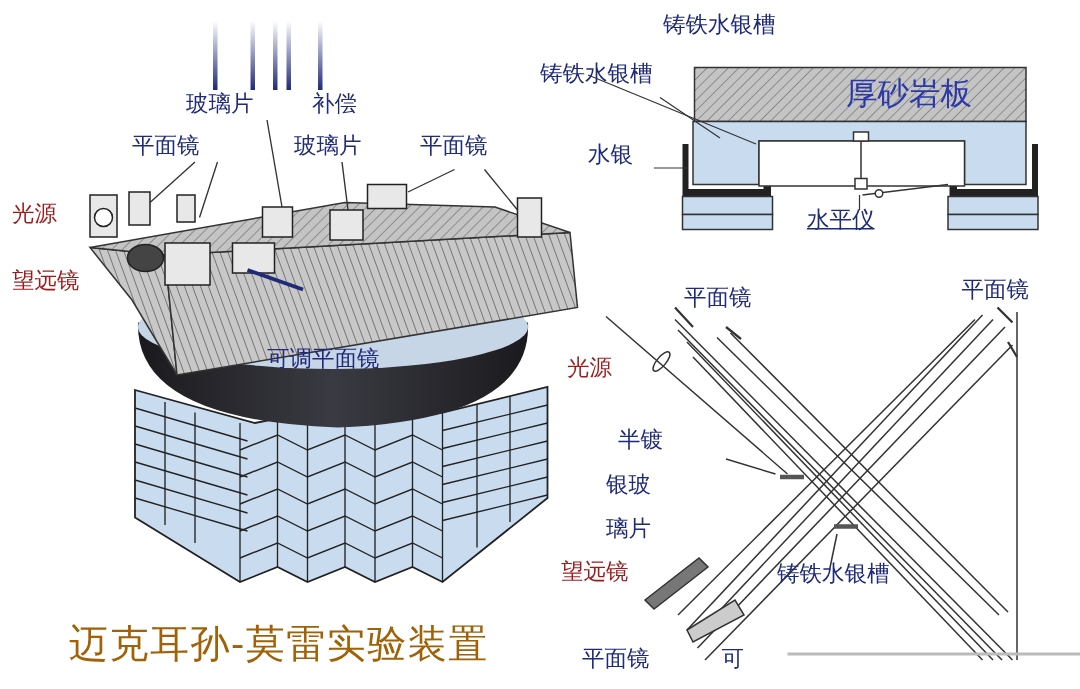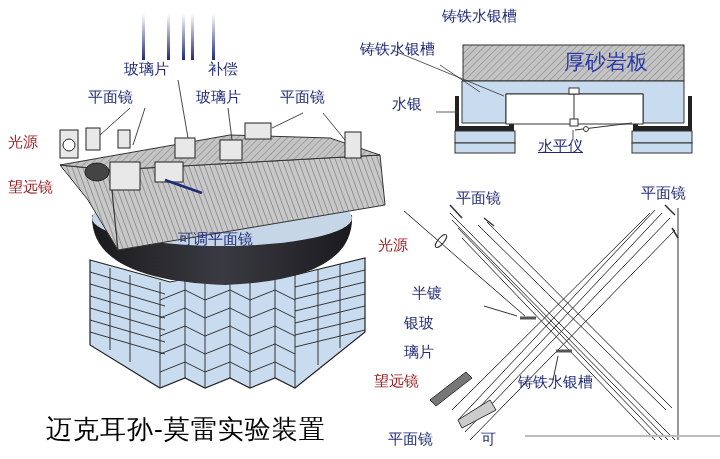--- a/index.html
+++ b/index.html
@@ -1,19 +1,19 @@
 <!DOCTYPE html>
 <html><head>
 <meta charset="utf-8">
 <style>
   html, body { margin:0; padding:0; background:#ffffff; }
   body { width:720px; height:459px; position:relative; overflow:hidden; font-family:"DejaVu Serif","Liberation Serif",serif; }
   .lbl { position:absolute; font-size:15px; line-height:1; white-space:nowrap; color:#1f2a78; }
   .red { color:#9c1b1e; }
-  .title { position:absolute; left:46px; top:412px; font-size:26px; color:#000000; letter-spacing:1px; }
+  .title { position:absolute; left:46px; top:412px; font-size:26px; color:#a16207; letter-spacing:1px; }
   svg { position:absolute; left:0; top:0; }
 </style>
 </head>
 <body>
 
 <svg width="720" height="459" viewBox="0 0 720 459">
   <defs>
     <pattern id="hatch" width="5" height="5" patternUnits="userSpaceOnUse" patternTransform="rotate(-20)">
       <rect width="5" height="5" fill="#c8c8c8"></rect>
       <line x1="0" y1="0" x2="0" y2="5" stroke="#707070" stroke-width="1.2"></line>

